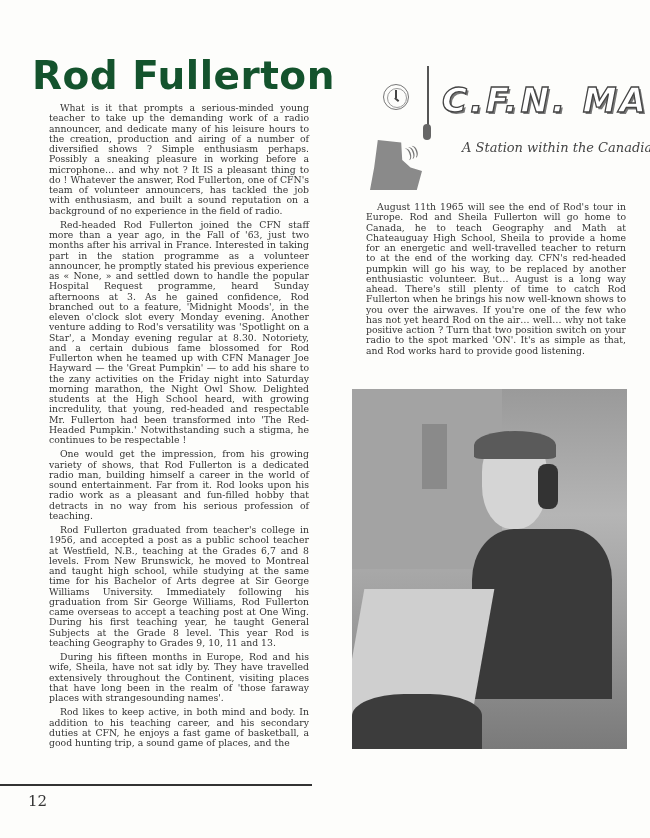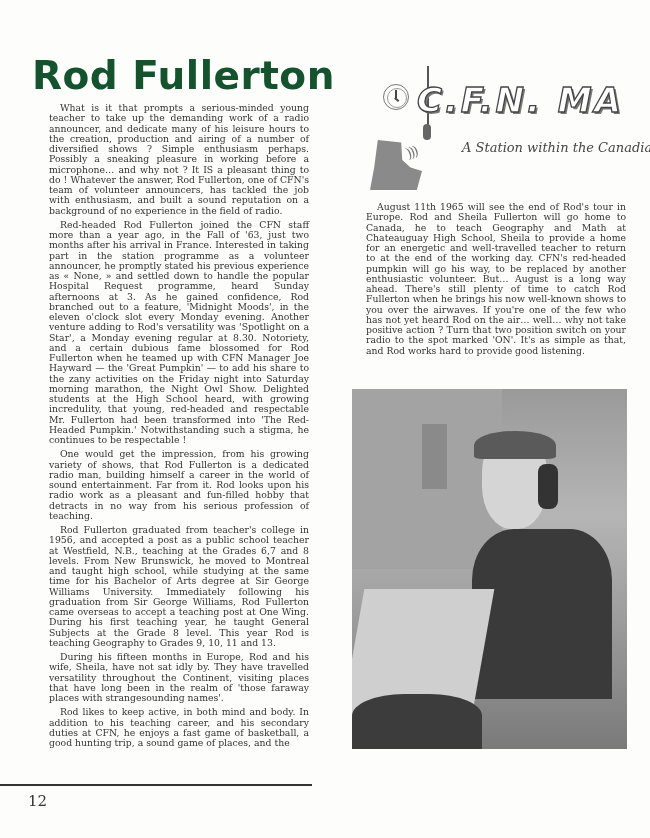--- a/index.html
+++ b/index.html
@@ -30,21 +30,21 @@
   .clock { position: absolute; left: 13px; top: 22px; width: 24px; height: 24px; border: 1.5px solid #777; border-radius: 50%; }
   .clock::before { content: ""; position: absolute; left: 3px; top: 3px; width: 18px; height: 18px; border: 1px solid #999; border-radius: 50%; }
   .clock-hand { position: absolute; left: 11px; top: 5px; width: 1.5px; height: 8px; background: #444; }
   .clock-hand2 { position: absolute; left: 11px; top: 12px; width: 5px; height: 1.5px; background: #444; transform: rotate(40deg); transform-origin: left; }
   .figure {
     position: absolute; left: 0px; top: 78px; width: 52px; height: 50px;
     background: #8a8a8a; clip-path: polygon(15% 0,60% 5%,62% 40%,78% 55%,100% 62%,90% 100%,0 100%,8% 55%);
   }
   .waves { position: absolute; left: 36px; top: 82px; font-size: 14px; color: #777; transform: rotate(-20deg); letter-spacing: -2px; }
   .cfn-logo {
-    position: absolute; left: 47px; top: 18px;
+    position: absolute; left: 72px; top: 18px;
     font-family: "DejaVu Sans", "Liberation Sans", sans-serif;
     font-style: italic; font-weight: bold; font-size: 34px; letter-spacing: 3px;
     color: #fff; -webkit-text-stroke: 1.3px #444; text-shadow: 2px 2px 0 #777;
     white-space: nowrap;
   }
   .tagline {
     position: absolute; left: 92px; top: 78px; font-size: 13px;
     font-family: "DejaVu Serif", "Liberation Serif", serif; font-style: italic;
     color: #444; white-space: nowrap;
   }
@@ -83,21 +83,21 @@
   <div class="waves">)))</div>
   <div class="cfn-logo">C.F.N.  MA</div>
   <div class="tagline">A Station within the Canadian</div>
 </div>
 
 <div class="col" id="col-left">
   <p>What is it that prompts a serious-minded young teacher to take up the demanding work of a radio announcer, and dedicate many of his leisure hours to the creation, production and airing of a number of diversified shows ? Simple enthusiasm perhaps. Possibly a sneaking pleasure in working before a microphone… and why not ? It IS a pleasant thing to do ! Whatever the answer, Rod Fullerton, one of CFN's team of volunteer announcers, has tackled the job with enthusiasm, and built a sound reputation on a background of no experience in the field of radio.</p>
   <p>Red-headed Rod Fullerton joined the CFN staff more than a year ago, in the Fall of '63, just two months after his arrival in France. Interested in taking part in the station programme as a volunteer announcer, he promptly stated his previous experience as « None, » and settled down to handle the popular Hospital Request programme, heard Sunday afternoons at 3. As he gained confidence, Rod branched out to a feature, 'Midnight Moods', in the eleven o'clock slot every Monday evening. Another venture adding to Rod's versatility was 'Spotlight on a Star', a Monday evening regular at 8.30. Notoriety, and a certain dubious fame blossomed for Rod Fullerton when he teamed up with CFN Manager Joe Hayward — the 'Great Pumpkin' — to add his share to the zany activities on the Friday night into Saturday morning marathon, the Night Owl Show. Delighted students at the High School heard, with growing incredulity, that young, red-headed and respectable Mr. Fullerton had been transformed into 'The Red-Headed Pumpkin.' Notwithstanding such a stigma, he continues to be respectable !</p>
   <p>One would get the impression, from his growing variety of shows, that Rod Fullerton is a dedicated radio man, building himself a career in the world of sound entertainment. Far from it. Rod looks upon his radio work as a pleasant and fun-filled hobby that detracts in no way from his serious profession of teaching.</p>
   <p>Rod Fullerton graduated from teacher's college in 1956, and accepted a post as a public school teacher at Westfield, N.B., teaching at the Grades 6,7 and 8 levels. From New Brunswick, he moved to Montreal and taught high school, while studying at the same time for his Bachelor of Arts degree at Sir George Williams University. Immediately following his graduation from Sir George Williams, Rod Fullerton came overseas to accept a teaching post at One Wing. During his first teaching year, he taught General Subjects at the Grade 8 level. This year Rod is teaching Geography to Grades 9, 10, 11 and 13.</p>
-  <p>During his fifteen months in Europe, Rod and his wife, Sheila, have not sat idly by. They have travelled versatility throughout the Continent, visiting places that have long been in the realm of 'those faraway places with strangesounding names'.</p>
+  <p>During his fifteen months in Europe, Rod and his wife, Sheila, have not sat idly by. They have travelled extensively throughout the Continent, visiting places that have long been in the realm of 'those faraway places with strangesounding names'.</p>
   <p>Rod likes to keep active, in both mind and body. In addition to his teaching career, and his secondary duties at CFN, he enjoys a fast game of basketball, a good hunting trip, a sound game of places, and the</p>
 </div>
 
 <div class="col" id="col-right">
   <p>August 11th 1965 will see the end of Rod's tour in Europe. Rod and Sheila Fullerton will go home to Canada, he to teach Geography and Math at Chateauguay High School, Sheila to provide a home for an energetic and well-travelled teacher to return to at the end of the working day. CFN's red-headed pumpkin will go his way, to be replaced by another enthusiastic volunteer. But… August is a long way ahead. There's still plenty of time to catch Rod Fullerton when he brings his now well-known shows to you over the airwaves. If you're one of the few who has not yet heard Rod on the air… well… why not take positive action ? Turn that two position switch on your radio to the spot marked 'ON'. It's as simple as that, and Rod works hard to provide good listening.</p>
 </div>
 
 <div class="photo" title="Rod Fullerton wearing headphones at a radio console">
   <div class="ph-wall"></div>
   <div class="ph-window"></div>

